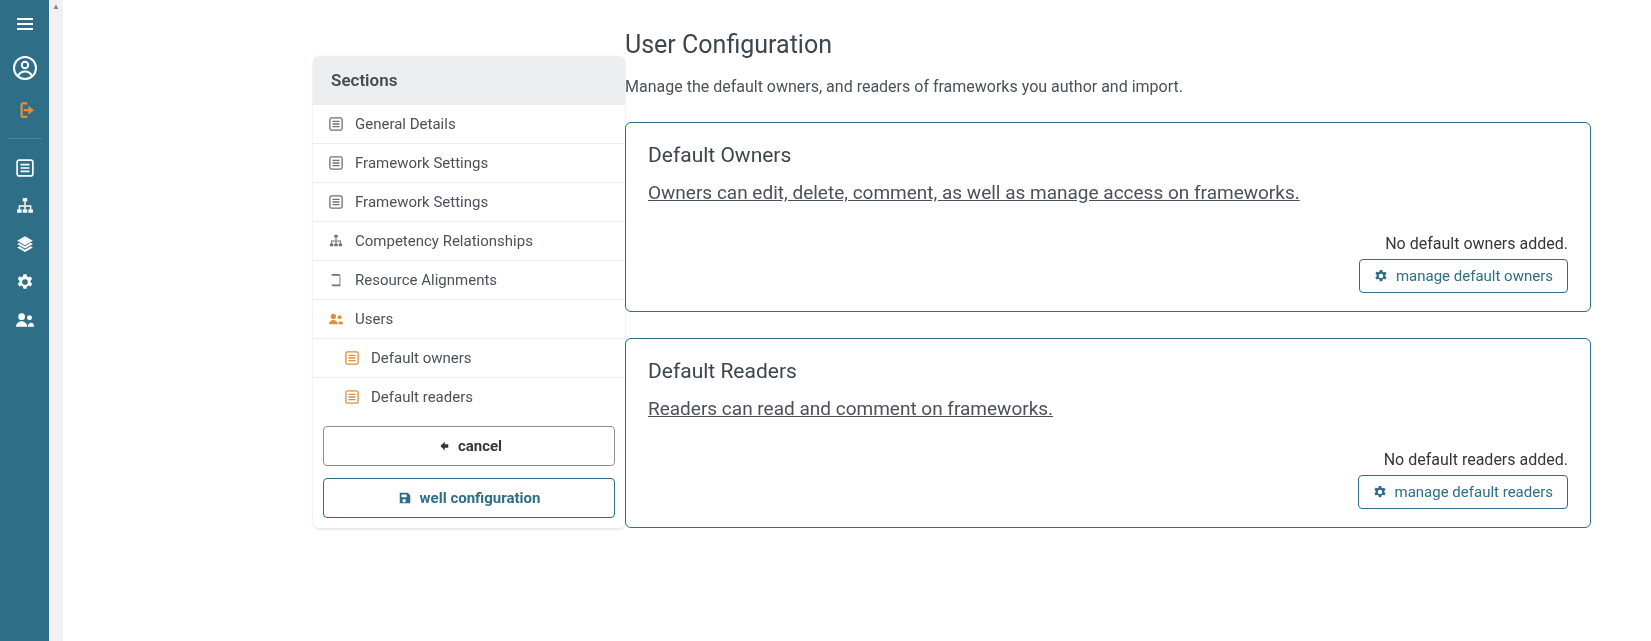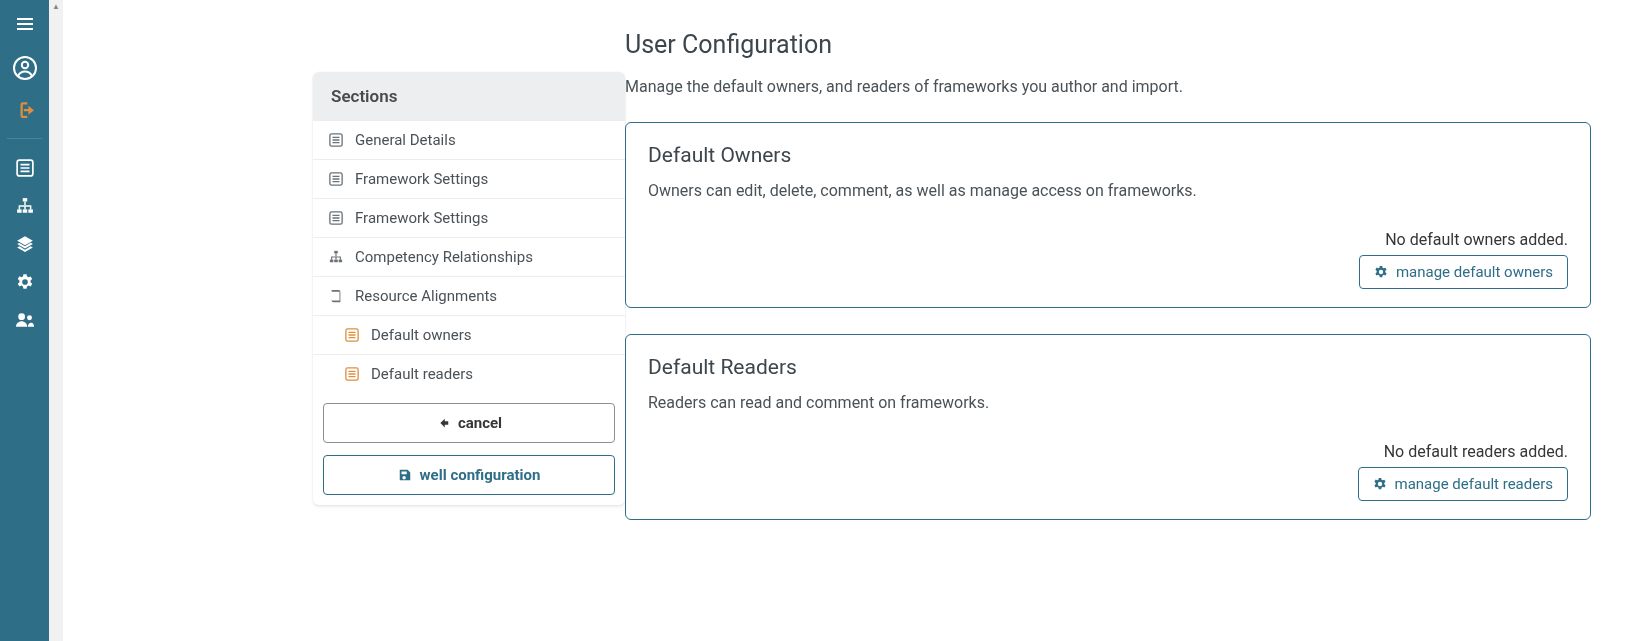--- a/index.html
+++ b/index.html
@@ -174,22 +174,23 @@
     padding: 20px 22px 18px;
     margin-bottom: 26px;
   }
   .card h3 {
     font-size: 21px;
     font-weight: 400;
     color: #3d464d;
     margin-bottom: 14px;
   }
   .card p.card-desc {
-    font-size: 16px;
+    font-size: 19px;
     color: #4a5258;
+    text-decoration: underline;
   }
   .card .card-footer {
     margin-top: 30px;
     display: flex;
     flex-direction: column;
     align-items: flex-end;
     gap: 6px;
   }
   .card .empty-msg {
     font-size: 16px;
@@ -350,20 +351,28 @@
               </span>
             <span>Competency Relationships</span>
           </li>
           <li>
             <span class="item-icon grey">
                 <svg viewBox="0 0 16 16">
                   <use href="#i-book"></use>
                 </svg>
               </span>
             <span>Resource Alignments</span>
+          </li>
+          <li>
+            <span class="item-icon accent">
+                <svg viewBox="0 0 16 16">
+                  <use href="#i-users"></use>
+                </svg>
+              </span>
+            <span>Users</span>
           </li>
           <li class="sub">
             <span class="item-icon accent">
                 <svg viewBox="0 0 16 16">
                   <use href="#i-list"></use>
                 </svg>
               </span>
             <span>Default owners</span>
           </li>
           <li class="sub">

